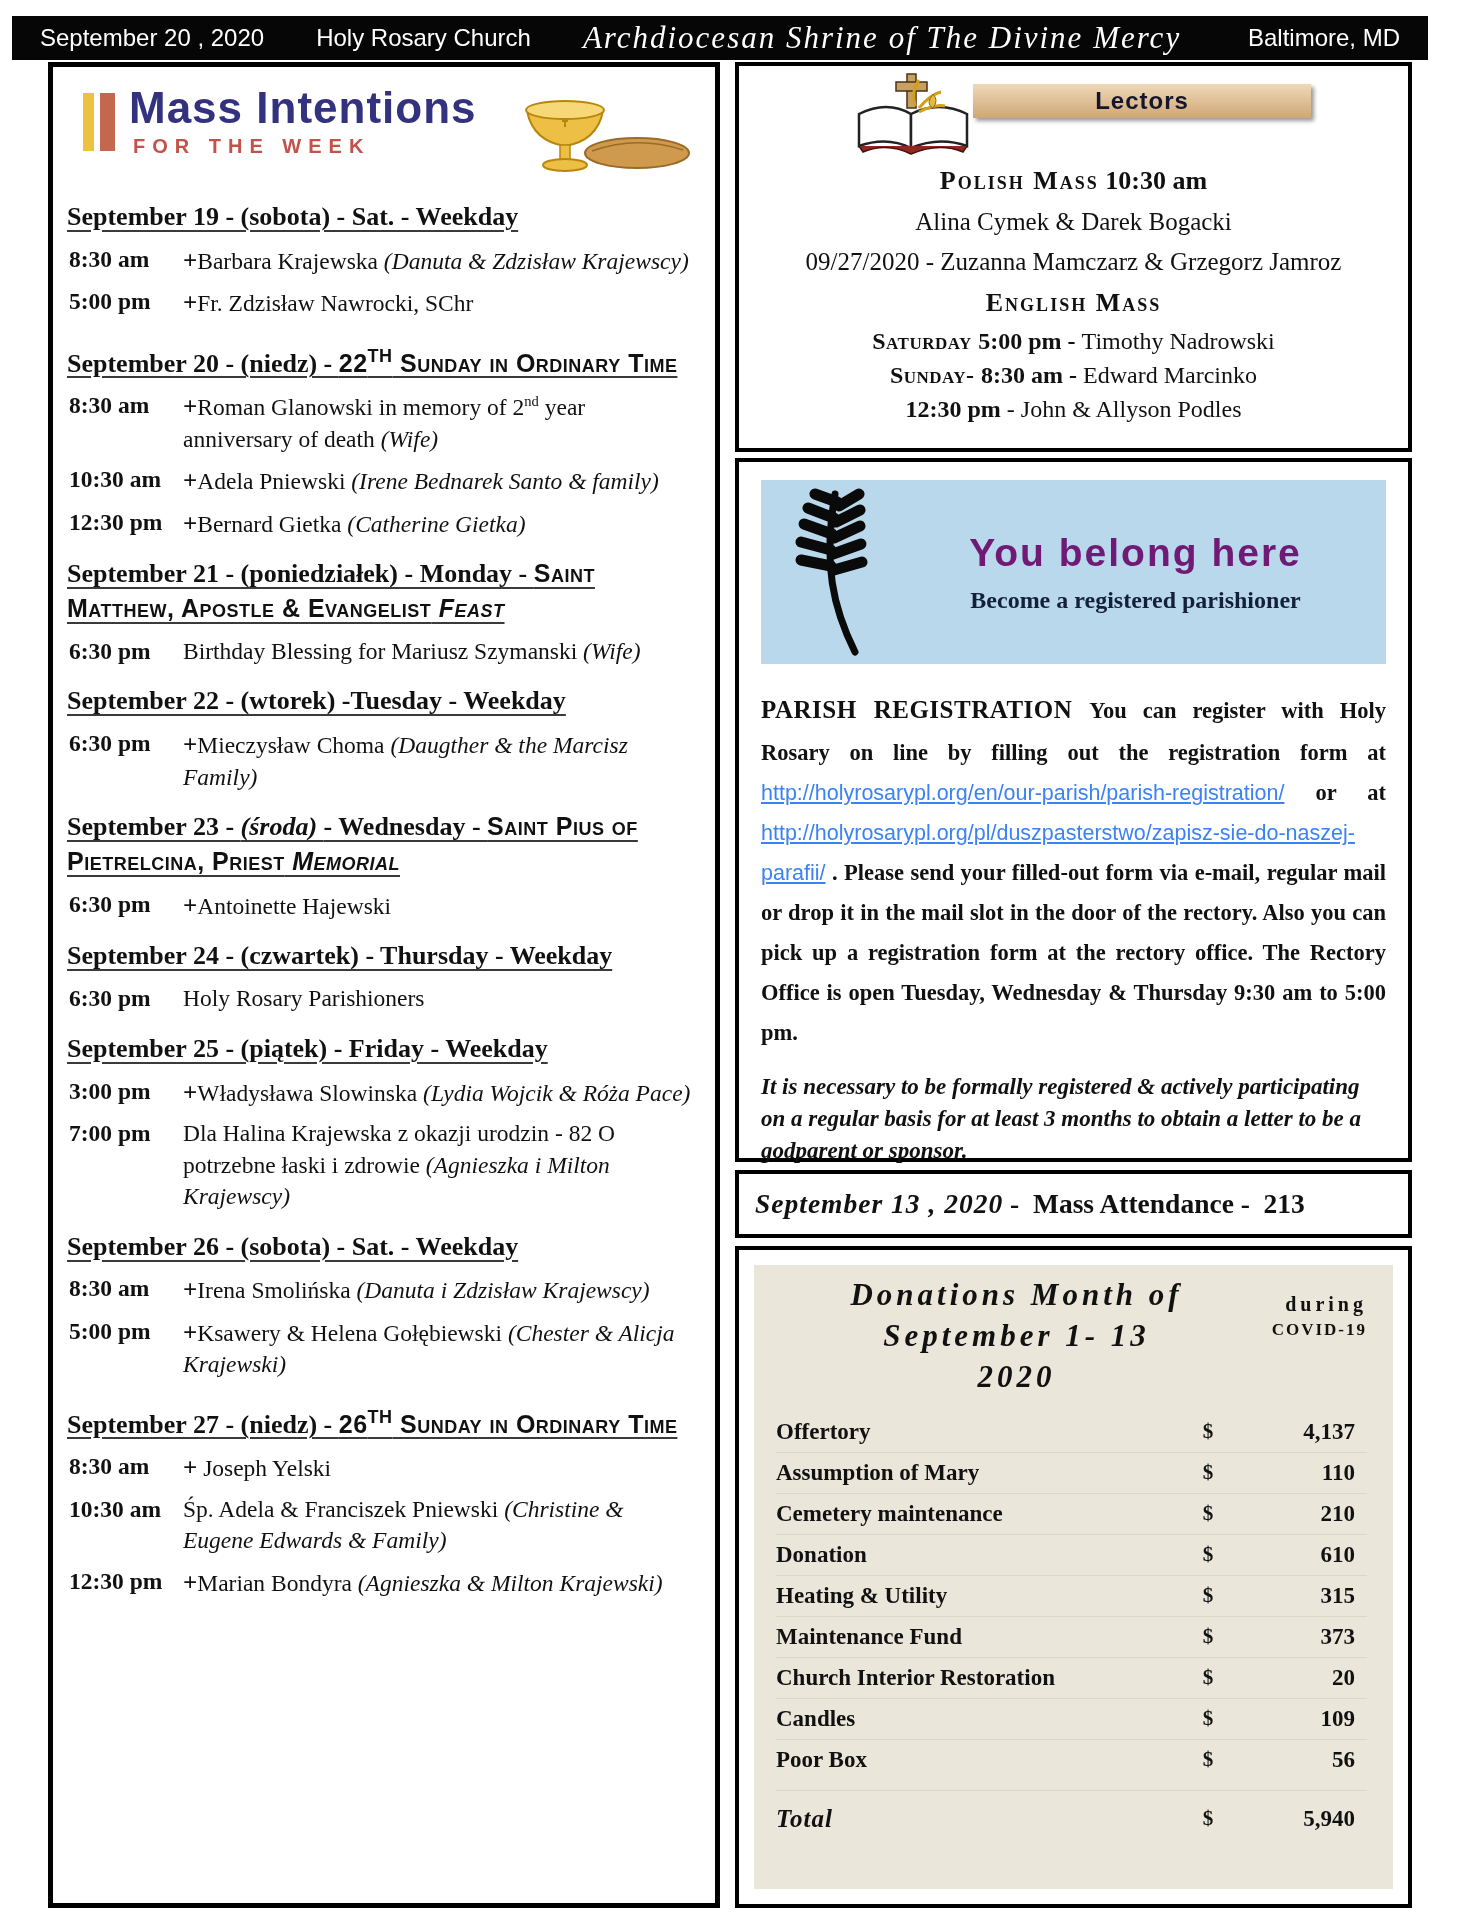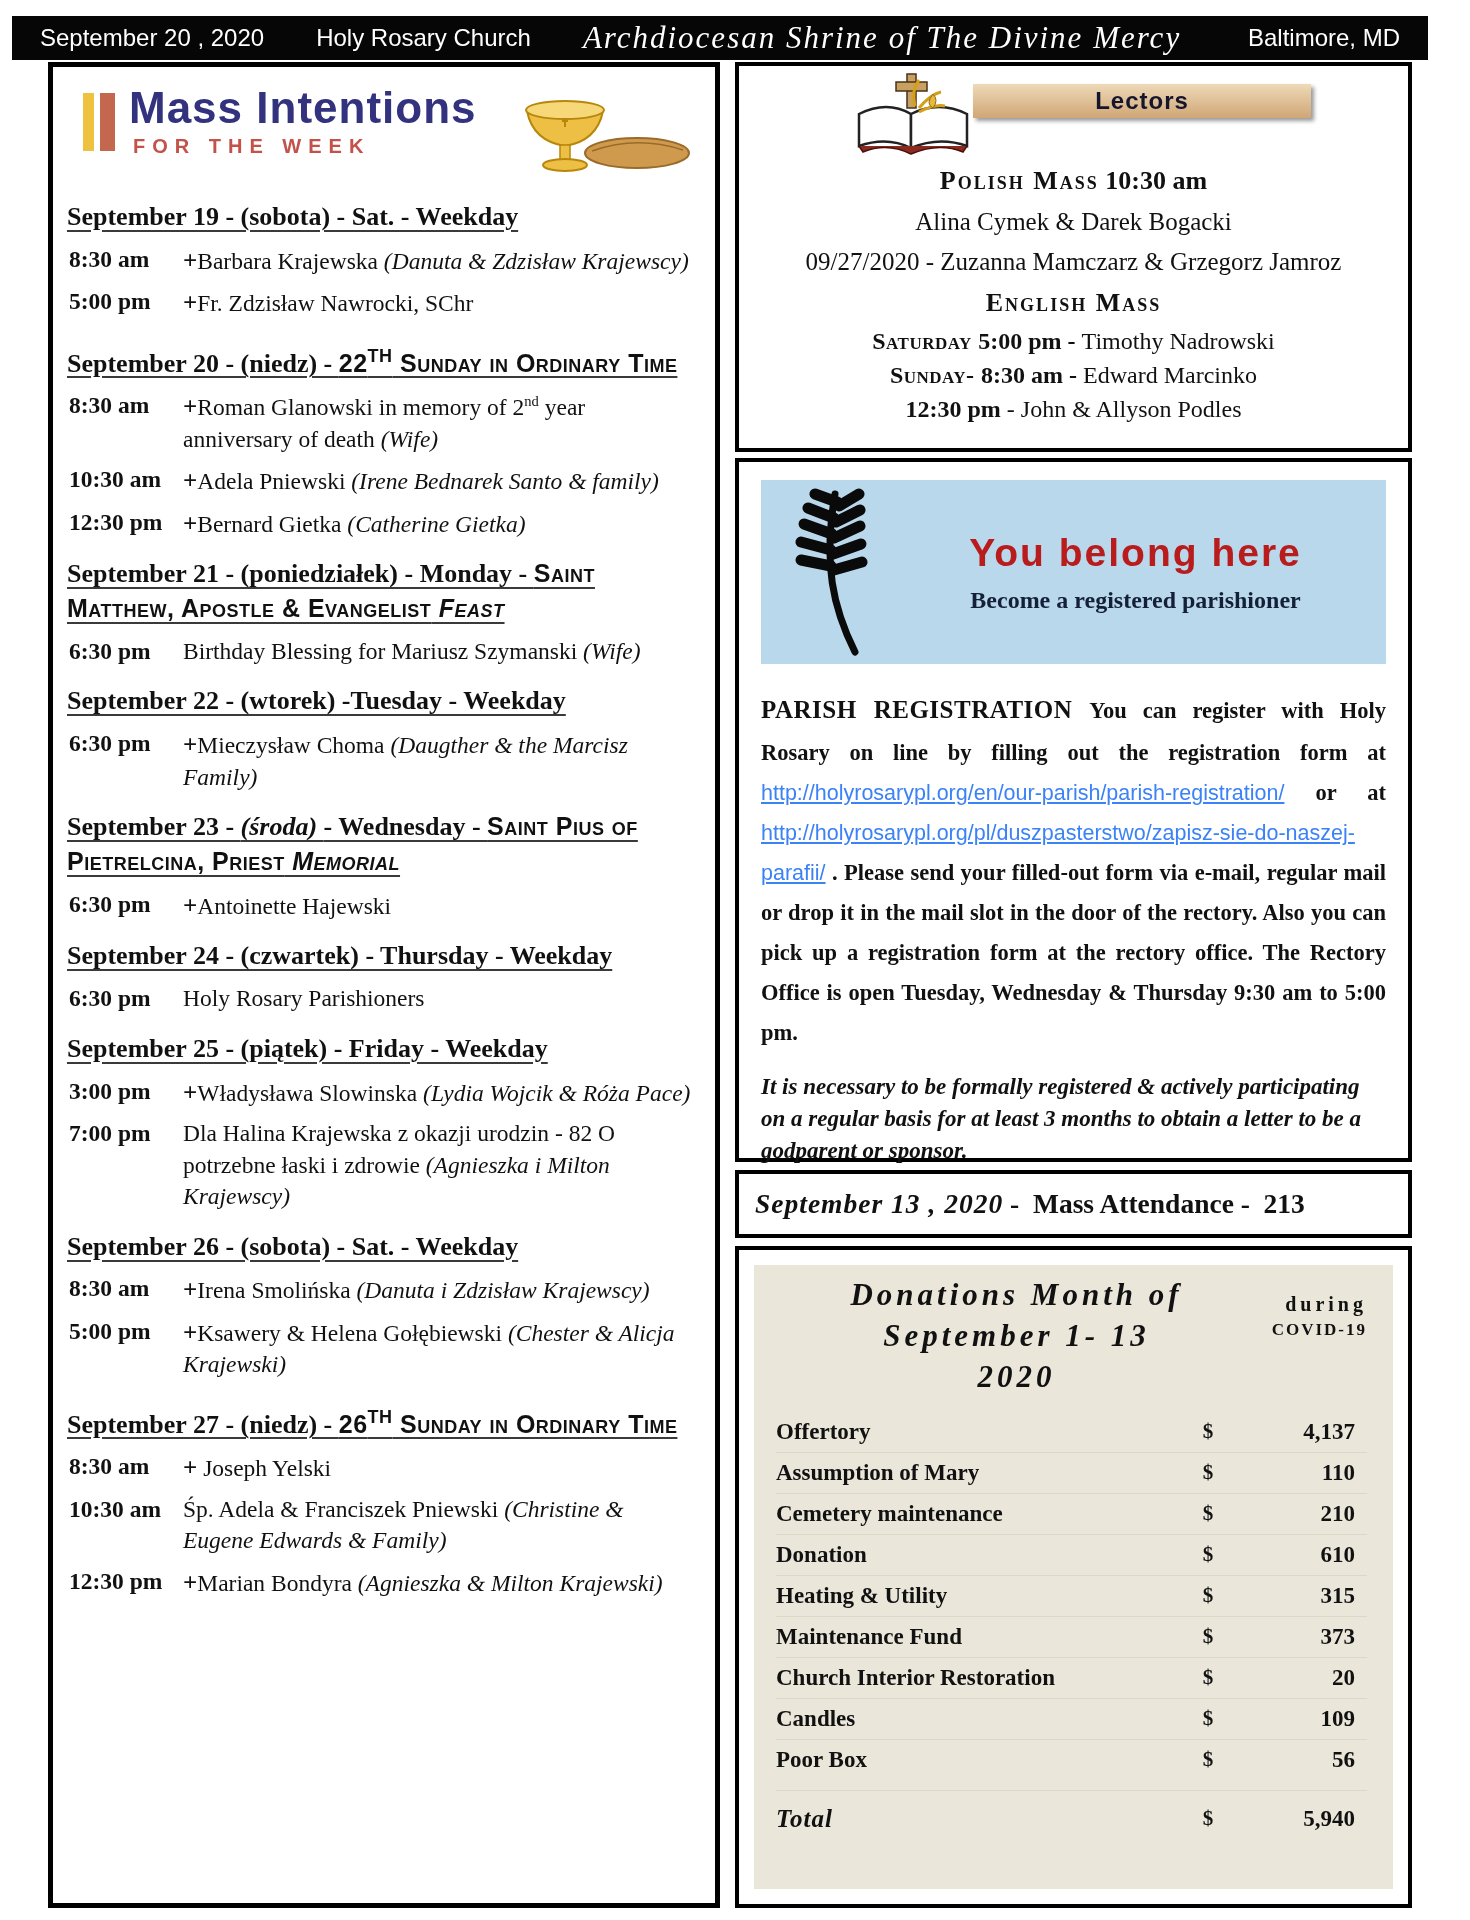--- a/index.html
+++ b/index.html
@@ -60,21 +60,21 @@
   .lect-head .caps { font-size:26px; letter-spacing:2px; font-family:"Liberation Serif",serif; }
   .lect-line { text-align:center; font-size:25px; margin:12px 0; }
   .eng-line  { text-align:center; font-size:24px; margin:7px 0; }
   .eng-line .caps { font-family:"Liberation Serif",serif; }
 
   .belong { top:458px; height:704px; padding:12px 20px; }
   .belong-banner { display:flex; background:#b9d8eb; height:176px; align-items:center;
                    padding:4px 10px; gap:4px; margin:6px 2px 24px; }
   .b-txt { flex:1; text-align:center; }
   .b-title { font-family:"Liberation Sans",sans-serif; font-weight:700; font-size:39px;
-             color:#b91c1c; letter-spacing:2px; }
+             color:#701a75; letter-spacing:2px; }
   .b-sub { font-size:24px; font-weight:700; color:#142038; margin-top:12px; }
   .regpar { font-size:22.5px; font-weight:700; text-align:justify; line-height:1.78;
             margin:4px 2px 0; }
   .reg-head { font-size:25px; letter-spacing:.5px; }
   a.link { color:#3b82f6; font-family:"Liberation Sans",sans-serif; font-size:21.5px;
            text-decoration:underline; font-weight:400; cursor:pointer; }
   .regnote { font-size:23px; font-weight:700; font-style:italic; line-height:1.4;
              margin:18px 2px 0; }
 
   .attend { top:1170px; height:68px; display:flex; align-items:center; padding:0 16px;

